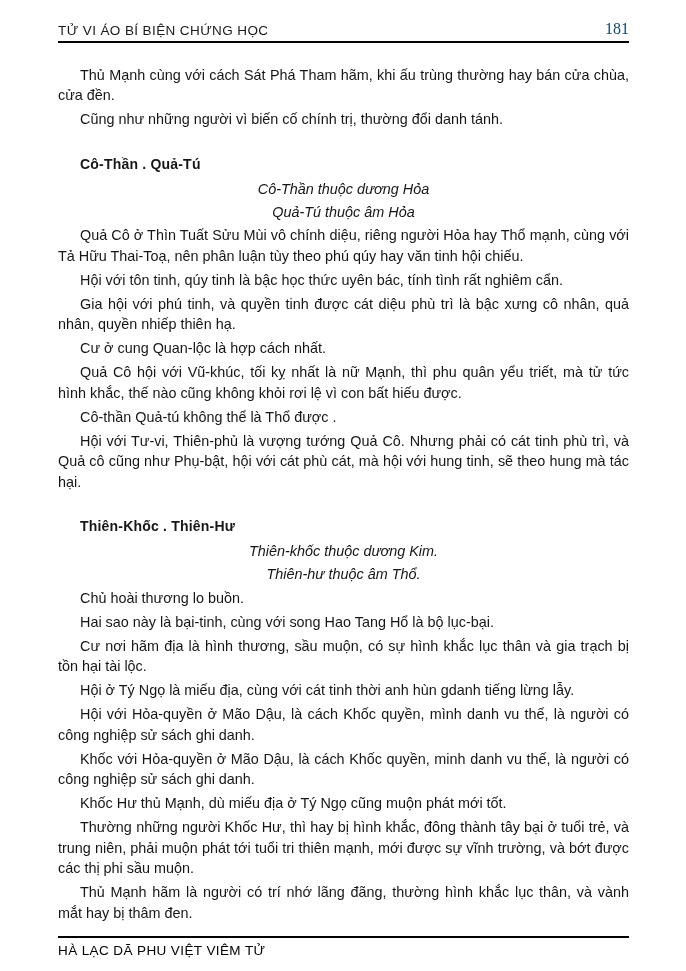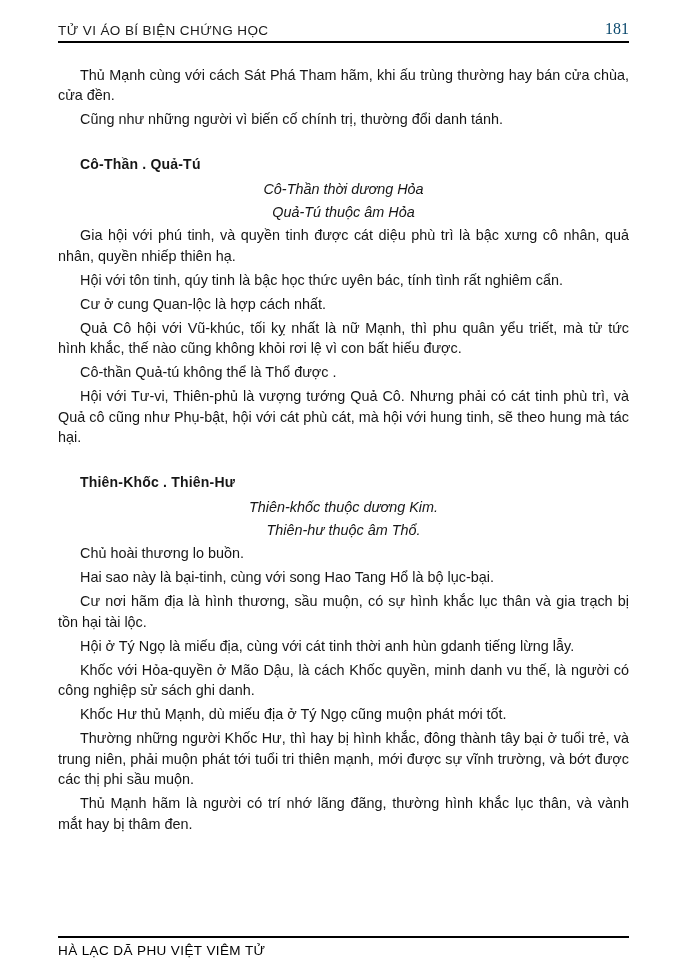--- a/index.html
+++ b/index.html
@@ -77,36 +77,38 @@
     <span class="running-title">TỬ VI ÁO BÍ BIỆN CHỨNG HỌC</span>
     <span class="page-number">181</span>
   </header>
 
   <main class="page-body">
 
     <p class="para">Thủ Mạnh cùng với cách Sát Phá Tham hãm, khi ấu trùng thường hay bán cửa chùa, cửa đền.</p>
     <p class="para">Cũng như những người vì biến cố chính trị, thường đổi danh tánh.</p>
 
     <h2 class="section-heading">Cô-Thần . Quả-Tú</h2>
-    <p class="epigraph">Cô-Thần thời dương Hỏa</p>
+    <p class="epigraph">Cô-Thần thuộc dương Hỏa</p>
     <p class="epigraph">Quả-Tú thuộc âm Hỏa</p>
+    <p class="para">Quả Cô ở Thìn Tuất Sửu Mùi vô chính diệu, riêng người Hỏa hay Thổ mạnh, cùng với Tả Hữu Thai-Toạ, nên phân luận tùy theo phú qúy hay văn tinh hội chiếu.</p>
+    <p class="para">Hội với tôn tinh, qúy tinh là bậc học thức uyên bác, tính tình rất nghiêm cẩn.</p>
     <p class="para">Gia hội với phú tinh, và quyền tinh được cát diệu phù trì là bậc xưng cô nhân, quả nhân, quyền nhiếp thiên hạ.</p>
-    <p class="para">Hội với tôn tinh, qúy tinh là bậc học thức uyên bác, tính tình rất nghiêm cẩn.</p>
     <p class="para">Cư ở cung Quan-lộc là hợp cách nhất.</p>
     <p class="para">Quả Cô hội với Vũ-khúc, tối kỵ nhất là nữ Mạnh, thì phu quân yểu triết, mà tử tức hình khắc, thế nào cũng không khỏi rơi lệ vì con bất hiếu được.</p>
     <p class="para">Cô-thần Quả-tú không thể là Thổ được .</p>
     <p class="para">Hội với Tư-vi, Thiên-phủ là vượng tướng Quả Cô. Nhưng phải có cát tinh phù trì, và Quả cô cũng như Phụ-bật, hội với cát phù cát, mà hội với hung tinh, sẽ theo hung mà tác hại.</p>
 
     <h2 class="section-heading">Thiên-Khốc . Thiên-Hư</h2>
     <p class="epigraph">Thiên-khốc thuộc dương Kim.</p>
     <p class="epigraph">Thiên-hư thuộc âm Thổ.</p>
     <p class="para">Chủ hoài thương lo buồn.</p>
     <p class="para">Hai sao này là bại-tinh, cùng với song Hao Tang Hổ là bộ lục-bại.</p>
     <p class="para">Cư nơi hãm địa là hình thương, sầu muộn, có sự hình khắc lục thân và gia trạch bị tồn hại tài lộc.</p>
     <p class="para">Hội ở Tý Ngọ là miếu địa, cùng với cát tinh thời anh hùn gdanh tiếng lừng lẫy.</p>
+    <p class="para">Hội với Hỏa-quyền ở Mão Dậu, là cách Khốc quyền, mình danh vu thế, là người có công nghiệp sử sách ghi danh.</p>
     <p class="para">Khốc với Hỏa-quyền ở Mão Dậu, là cách Khốc quyền, minh danh vu thế, là người có công nghiệp sử sách ghi danh.</p>
     <p class="para">Khốc Hư thủ Mạnh, dù miếu địa ở Tý Ngọ cũng muộn phát mới tốt.</p>
     <p class="para">Thường những người Khốc Hư, thì hay bị hình khắc, đông thành tây bại ở tuổi trẻ, và trung niên, phải muộn phát tới tuổi tri thiên mạnh, mới được sự vĩnh trường, và bớt được các thị phi sầu muộn.</p>
     <p class="para">Thủ Mạnh hãm là người có trí nhớ lãng đãng, thường hình khắc lục thân, và vành mắt hay bị thâm đen.</p>
 
   </main>
 
   <footer class="page-footer">
     <span class="footer-text">HÀ LẠC DÃ PHU VIỆT VIÊM TỬ</span>
   </footer>

